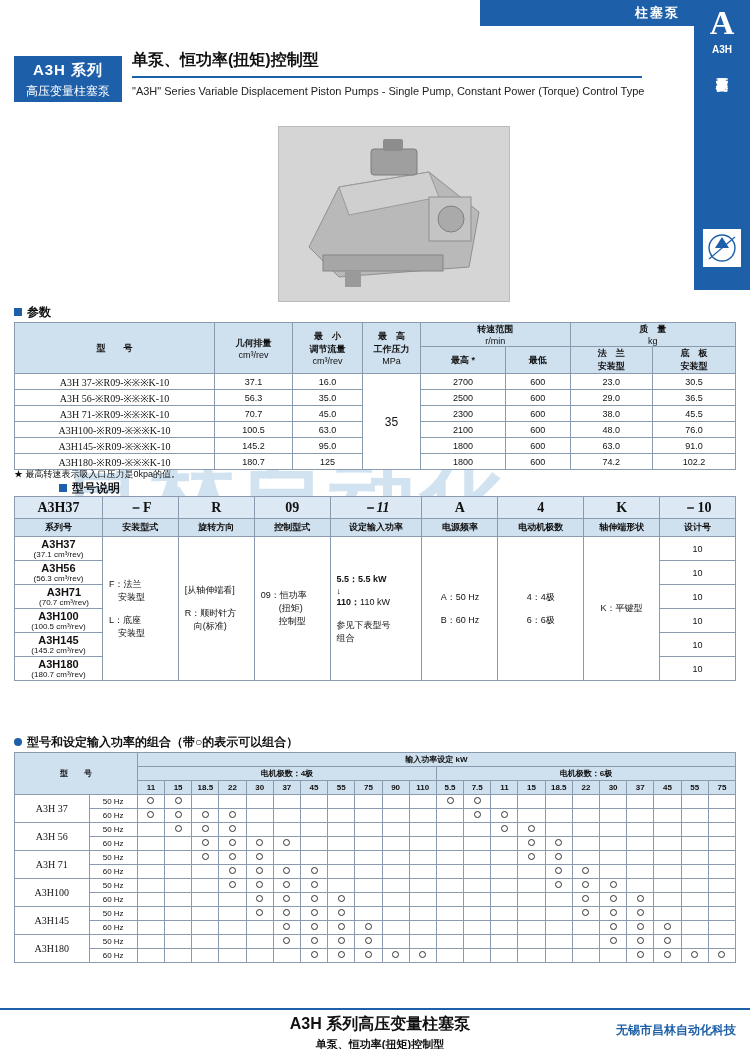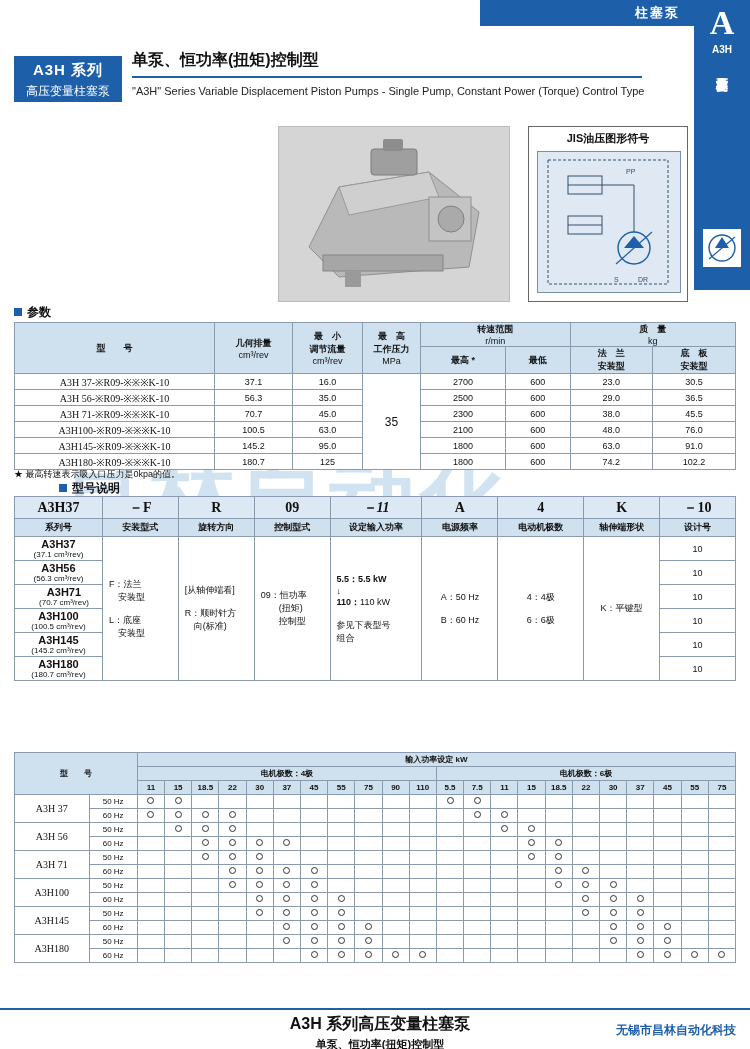--- a/index.html
+++ b/index.html
@@ -181,40 +181,20 @@
       <polygon points="60,60 150,45 160,70 70,88" fill="#cfcfcf" stroke="#9a9a9a"></polygon>
       <rect x="92" y="22" width="46" height="26" rx="3" fill="#9f9f9f" stroke="#7d7d7d"></rect>
       <rect x="104" y="12" width="20" height="12" rx="2" fill="#8d8d8d"></rect>
       <rect x="150" y="70" width="42" height="44" fill="#c4c4c4" stroke="#8f8f8f"></rect>
       <circle cx="172" cy="92" r="13" fill="#aaa" stroke="#808080"></circle>
       <rect x="44" y="128" width="120" height="16" fill="#a6a6a6" stroke="#868686"></rect>
       <rect x="66" y="144" width="16" height="16" fill="#9a9a9a"></rect>
     </svg>
   </div>
 
-  <div class="sym-box">
-    <div class="sym-title">JIS油压图形符号</div>
-    <div class="sym-inner">
-      <svg width="142" height="140" viewBox="0 0 142 140">
-        <rect x="10" y="8" width="120" height="124" fill="none" stroke="#33506e" stroke-dasharray="3,2"></rect>
-        <circle cx="96" cy="96" r="16" fill="none" stroke="#1d5fa8" stroke-width="1.4"></circle>
-        <polygon points="96,84 106,96 86,96" fill="#1d5fa8"></polygon>
-        <line x1="78" y1="112" x2="114" y2="80" stroke="#1d5fa8" stroke-width="1.2"></line>
-        <rect x="30" y="24" width="34" height="18" fill="none" stroke="#33506e"></rect>
-        <line x1="30" y1="33" x2="64" y2="33" stroke="#33506e"></line>
-        <rect x="30" y="64" width="34" height="18" fill="none" stroke="#33506e"></rect>
-        <line x1="30" y1="73" x2="64" y2="73" stroke="#33506e"></line>
-        <line x1="64" y1="33" x2="96" y2="33" stroke="#33506e"></line>
-        <line x1="96" y1="33" x2="96" y2="80" stroke="#33506e"></line>
-        <text x="88" y="22" font-size="7" fill="#33506e">PP</text>
-        <text x="100" y="130" font-size="7" fill="#33506e">DR</text>
-        <text x="76" y="130" font-size="7" fill="#33506e">S</text>
-      </svg>
-    </div>
-  </div>
 
   <div class="sec-head" style="left:14px; top:304px;">
     <span class="marker"></span><span>参数</span>
   </div>
 
   <table class="tbl" id="spec-table">
     <tbody>
         <tr>
       <th rowspan="2" style="width:200px;" class="hdr1">型　　号</th>
       <th rowspan="2" style="width:78px;">
@@ -392,20 +372,23 @@
     <tr>
       <td style="height:24px;">
         <div class="modelname">A3H180</div>
         <div class="sub">(180.7 cm³/rev)</div>
       </td>
       <td>10</td>
     </tr>
   </tbody>
     </table>
 
+  <div class="sec-head" style="left:14px; top:734px;">
+    <span class="marker round"></span><span>型号和设定输入功率的组合（带○的表示可以组合）</span>
+  </div>
 
   <table id="combo-table">
       <tbody>
         <tr>
           <th rowspan="3" colspan="2" style="width:122px;">型　　号</th>
           <th colspan="22">输入功率设定 kW</th>
         </tr>
         <tr>
           <th colspan="11">电机极数：4极</th>
           <th colspan="11">电机极数：6极</th>

